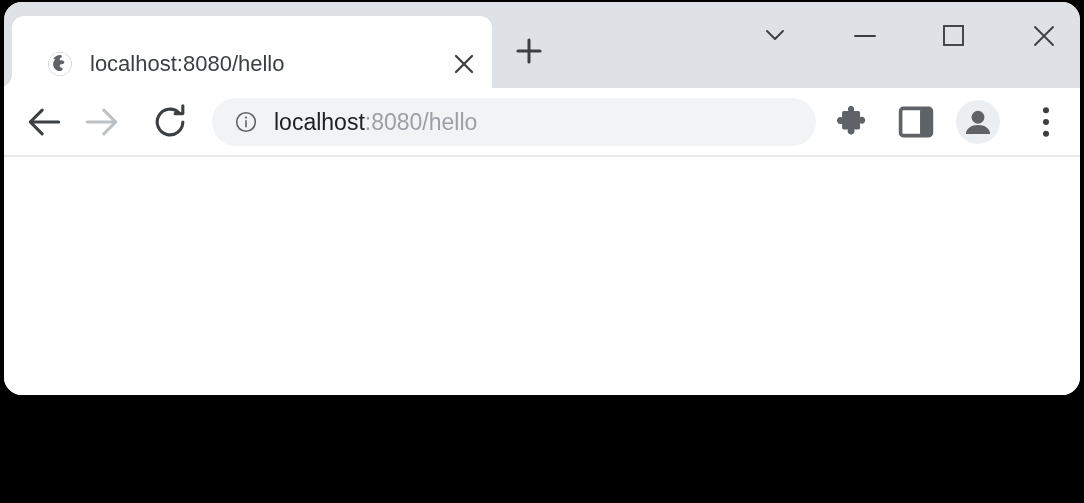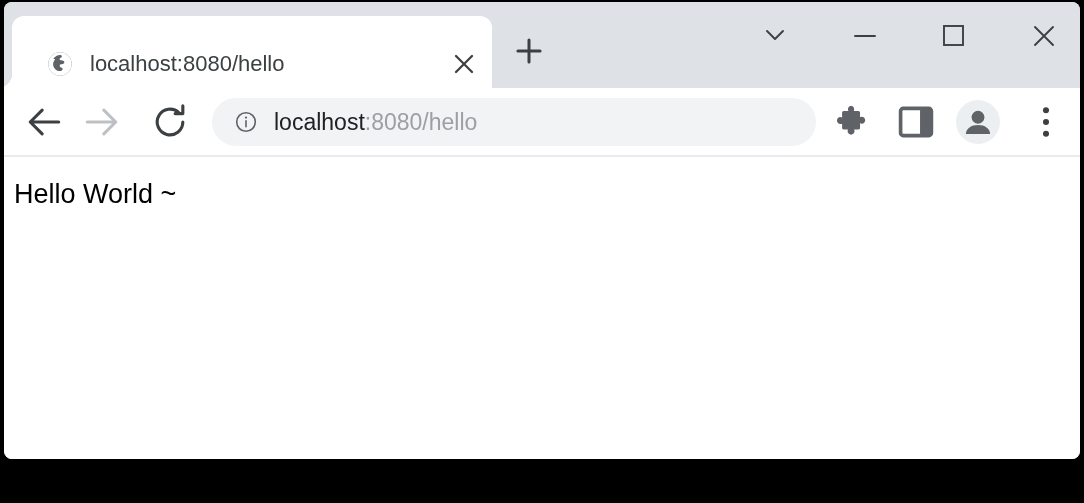--- a/index.html
+++ b/index.html
@@ -14,22 +14,22 @@
     overflow: hidden;
     font-family: "Liberation Sans", sans-serif;
   }
 
   
   #browser-window {
     position: absolute;
     left: 4px;
     top: 2px;
     width: 1076px;
-    height: 457px;
-    border-radius: 8px;
+    height: 393px;
+    border-radius: 18px;
     background: #dee1e6;
     overflow: hidden;
     box-sizing: border-box;
   }
 
   
   #tab-strip {
     position: absolute;
     left: 0;
     top: 0;
@@ -331,16 +331,15 @@
         <circle cx="12" cy="5.6" r="1.65" fill="#3c4043"></circle>
         <circle cx="12" cy="12" r="1.65" fill="#3c4043"></circle>
         <circle cx="12" cy="18.4" r="1.65" fill="#3c4043"></circle>
       </svg>
     </div>
   </div>
 
   <div id="toolbar-separator"></div>
 
   <div id="page-viewport">
-    <div id="page-heading">Hello World ~</div>
   </div>
 
 </div>
 
 </body></html>

